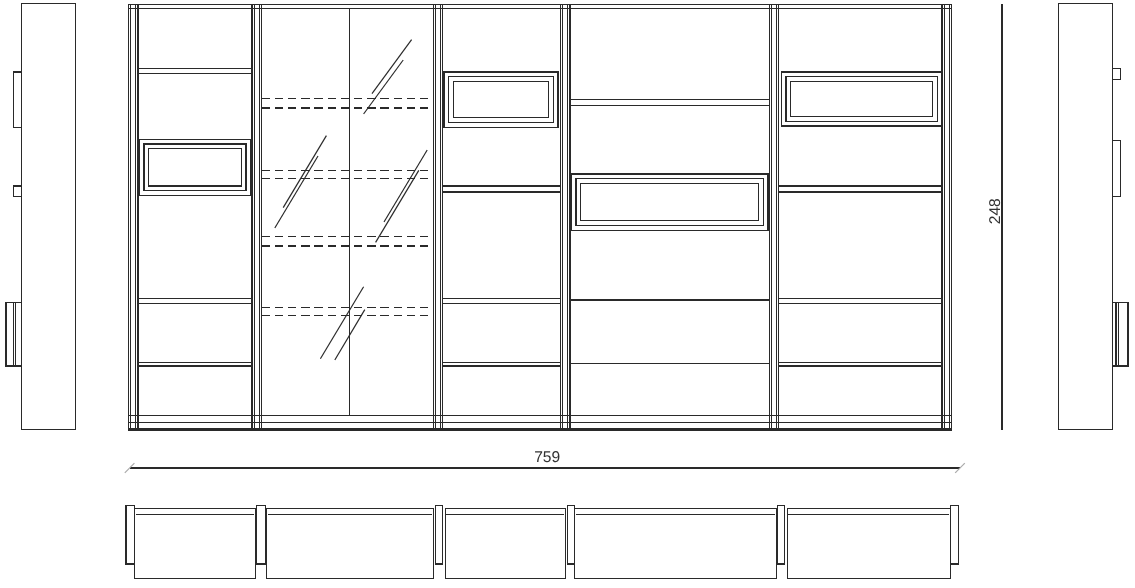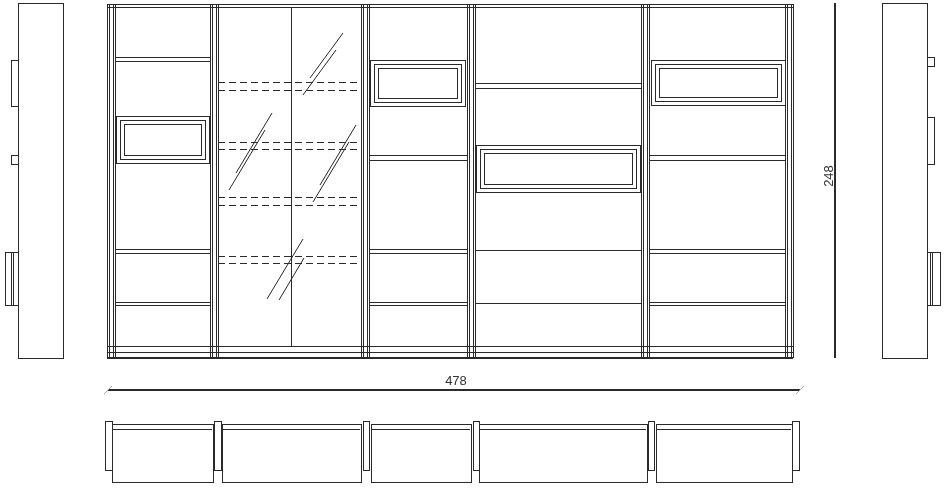--- a/index.html
+++ b/index.html
@@ -159,15 +159,15 @@
         <rect x="371" y="424" width="100" height="58" fill="none" shape-rendering="crispEdges" stroke="#2a2a2a" stroke-width="1"></rect>
         <rect x="479" y="424" width="168" height="58" fill="none" shape-rendering="crispEdges" stroke="#2a2a2a" stroke-width="1"></rect>
         <rect x="656" y="424" width="136" height="58" fill="none" shape-rendering="crispEdges" stroke="#2a2a2a" stroke-width="1"></rect>
         <line x1="113" y1="429" x2="212" y2="429" shape-rendering="crispEdges" stroke="#2a2a2a" stroke-width="1"></line>
         <line x1="223" y1="429" x2="360" y2="429" shape-rendering="crispEdges" stroke="#2a2a2a" stroke-width="1"></line>
         <line x1="372" y1="429" x2="470" y2="429" shape-rendering="crispEdges" stroke="#2a2a2a" stroke-width="1"></line>
         <line x1="480" y1="429" x2="646" y2="429" shape-rendering="crispEdges" stroke="#2a2a2a" stroke-width="1"></line>
         <line x1="657" y1="429" x2="791" y2="429" shape-rendering="crispEdges" stroke="#2a2a2a" stroke-width="1"></line>
       </g>
     </svg>
-  <div class="dim-label dim-width" style="color: rgb(51, 51, 51);">478</div>
+  <div class="dim-label dim-width" style="color: rgb(51, 51, 51);">759</div>
   <div class="dim-label dim-height" style="color: rgb(51, 51, 51);">248</div>
 </div>
 
 </body></html>

